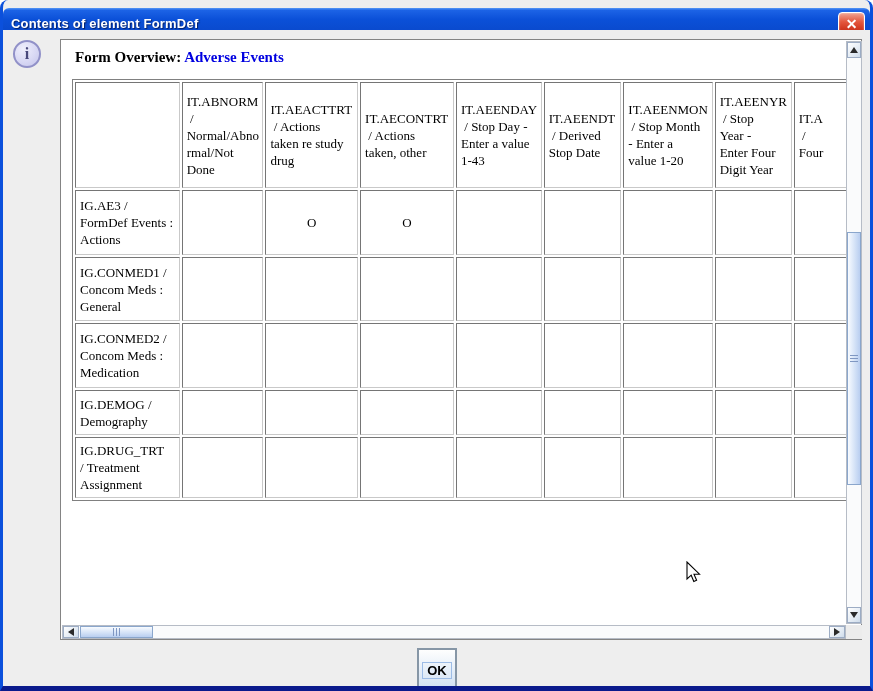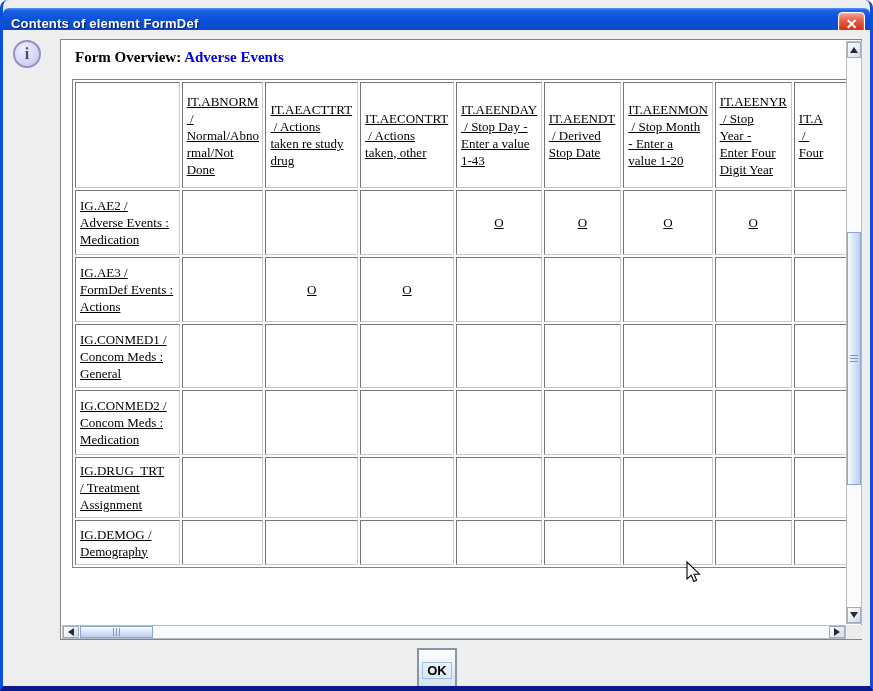--- a/index.html
+++ b/index.html
@@ -42,21 +42,21 @@
   .viewport{
     position:absolute;left:1px;top:1px;width:784px;height:583px;overflow:hidden;background:#fff;margin-left:6px;
   }
   .heading{
     padding:7px 0 0 7px;height:25px;
     font:bold 15px/19px "Liberation Serif",serif;color:#000;white-space:nowrap;
   }
   .heading a{font-weight:bold;text-decoration:none;}
   table.grid{
     border-collapse:separate;border-spacing:2px;table-layout:fixed;
-    margin:6px 0 0 4px;background:#fff;border:1px solid #808080;text-decoration:underline;
+    margin:6px 0 0 4px;background:#fff;border:1px solid #808080;
   }
   table.grid td{
     box-sizing:border-box;background:#fff;vertical-align:middle;
     border:1px solid;border-color:#757575 #c9c9c9 #c9c9c9 #757575;
     font:13px/17px "Liberation Serif",serif;color:#000;
     white-space:pre;overflow:hidden;
   }
   td.hdr,td.rowhdr{text-align:left;padding:1px 2px 1px 4px;}
   td.cell{text-align:center;padding:1px;}
   
@@ -169,33 +169,20 @@
                 <td class="hdr">IT.AEENYR
  / Stop
 Year -
 Enter Four
 Digit Year</td>
                 <td class="hdr">IT.A
  / 
 Four</td>
               </tr>
               <tr style="height: 65px;">
-                <td class="rowhdr">IG.AE2 /
-Adverse Events :
-Medication</td>
-                <td class="cell"></td>
-                <td class="cell"></td>
-                <td class="cell"></td>
-                <td class="cell">O</td>
-                <td class="cell">O</td>
-                <td class="cell">O</td>
-                <td class="cell">O</td>
-                <td class="cell"></td>
-              </tr>
-              <tr style="height: 65px;">
                 <td class="rowhdr">IG.AE3 /
 FormDef Events :
 Actions</td>
                 <td class="cell"></td>
                 <td class="cell">O</td>
                 <td class="cell">O</td>
                 <td class="cell"></td>
                 <td class="cell"></td>
                 <td class="cell"></td>
                 <td class="cell"></td>
@@ -220,45 +207,45 @@
 Medication</td>
                 <td class="cell"></td>
                 <td class="cell"></td>
                 <td class="cell"></td>
                 <td class="cell"></td>
                 <td class="cell"></td>
                 <td class="cell"></td>
                 <td class="cell"></td>
                 <td class="cell"></td>
               </tr>
+              <tr style="height: 45px;">
+                <td class="rowhdr">IG.DEMOG /
+Demography</td>
+                <td class="cell"></td>
+                <td class="cell"></td>
+                <td class="cell"></td>
+                <td class="cell"></td>
+                <td class="cell"></td>
+                <td class="cell"></td>
+                <td class="cell"></td>
+                <td class="cell"></td>
+              </tr>
               <tr style="height: 61px;">
                 <td class="rowhdr">IG.DRUG_TRT
 / Treatment
 Assignment</td>
                 <td class="cell"></td>
                 <td class="cell"></td>
                 <td class="cell"></td>
                 <td class="cell"></td>
                 <td class="cell"></td>
                 <td class="cell"></td>
                 <td class="cell"></td>
                 <td class="cell"></td>
               </tr>
-              <tr style="height: 45px;">
-                <td class="rowhdr">IG.DEMOG /
-Demography</td>
-                <td class="cell"></td>
-                <td class="cell"></td>
-                <td class="cell"></td>
-                <td class="cell"></td>
-                <td class="cell"></td>
-                <td class="cell"></td>
-                <td class="cell"></td>
-                <td class="cell"></td>
-              </tr>
             </tbody>
           </table>
       </div>
 
       <div class="vscroll">
         <div class="sbtn">
           <div class="arr-up"></div>
         </div>
         <div class="strack">
           <div class="vthumb" style="top:174px;height:253px;">

